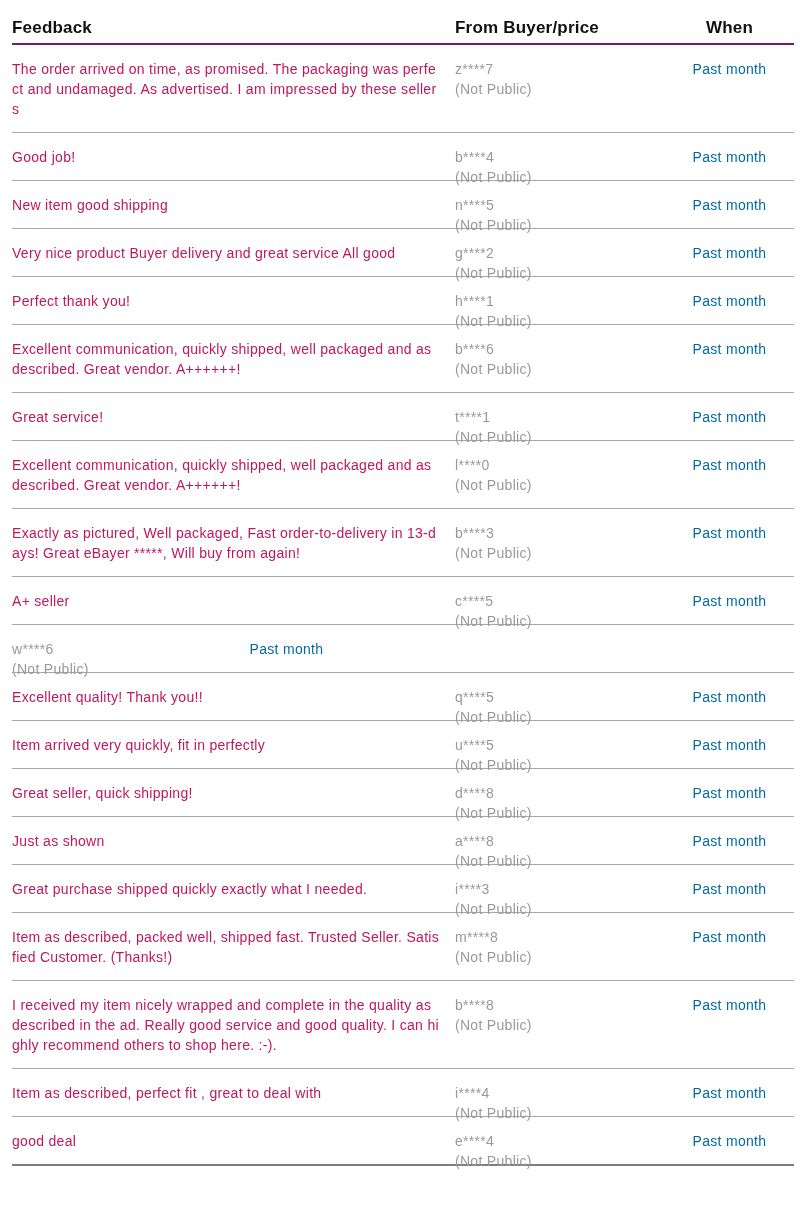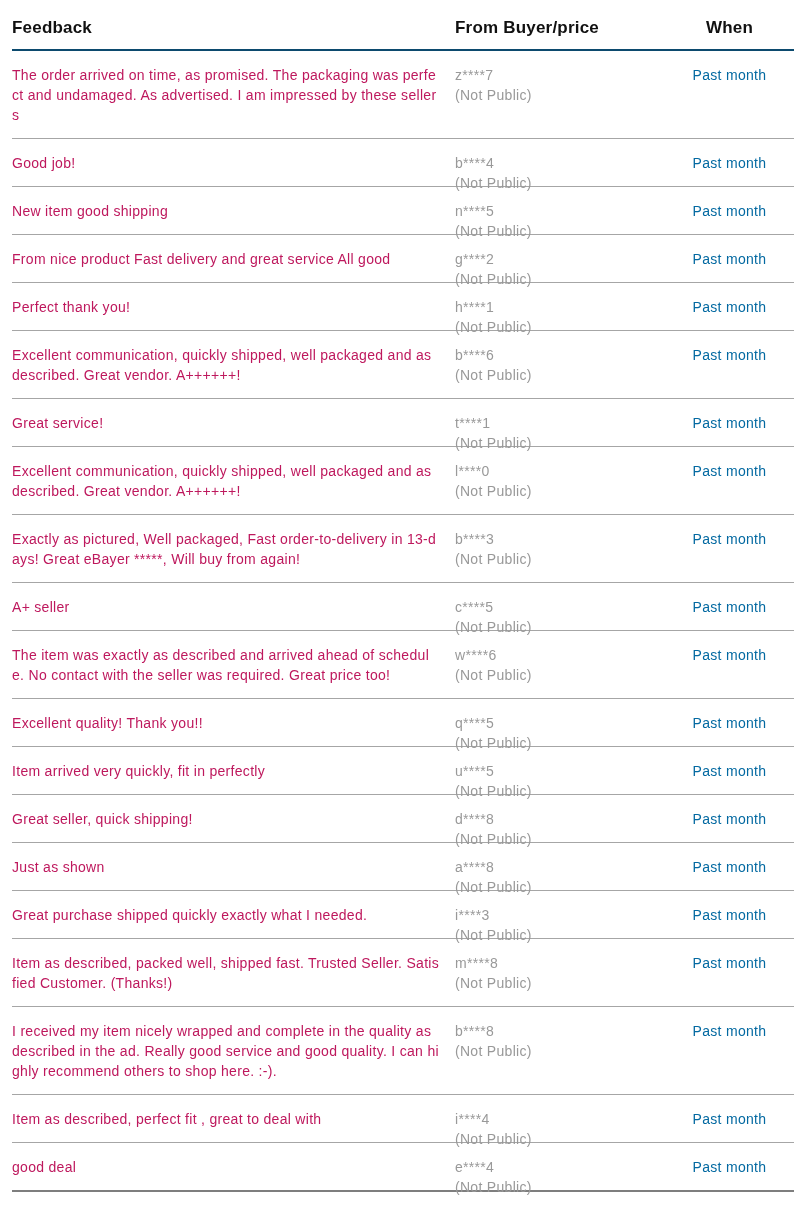--- a/index.html
+++ b/index.html
@@ -11,22 +11,22 @@
     font-family: "Liberation Sans", "DejaVu Sans", sans-serif;
   }
   .page {
     margin: 17px 6px 0 12px;
     width: 782px;
   }
   
   .thead {
     display: flex;
     align-items: center;
-    padding-bottom: 10px;
-    border-bottom: 2px solid #0c4a6e;
+    padding-bottom: 4px;
+    border-bottom: 2px solid #701a75;
   }
   .thead .h {
     font-size: 17px;
     font-weight: 700;
     color: #111111;
     line-height: 22px;
     letter-spacing: 0.2px;
   }
   .h-feedback { flex: 0 0 443px; }
   .h-buyer    { flex: 0 0 210px; }
@@ -101,21 +101,21 @@
   <div class="row">
     <div class="c-feedback">New item good shipping</div>
     <div class="c-buyer">
       <div>n****5</div>
       <div>(Not Public)</div>
     </div>
     <div class="c-when">Past month</div>
   </div>
 
   <div class="row">
-    <div class="c-feedback">From nice product Fast delivery and great service All good</div>
+    <div class="c-feedback">Very nice product Buyer delivery and great service All good</div>
     <div class="c-buyer">
       <div>g****2</div>
       <div>(Not Public)</div>
     </div>
     <div class="c-when">Past month</div>
   </div>
 
   <div class="row">
     <div class="c-feedback">Perfect thank you!</div>
     <div class="c-buyer">
@@ -164,21 +164,20 @@
   <div class="row">
     <div class="c-feedback">A+ seller</div>
     <div class="c-buyer">
       <div>c****5</div>
       <div>(Not Public)</div>
     </div>
     <div class="c-when">Past month</div>
   </div>
 
   <div class="row">
-    <div class="c-feedback">The item was exactly as described and arrived ahead of schedule. No contact with the seller was required. Great price too!</div>
     <div class="c-buyer">
       <div>w****6</div>
       <div>(Not Public)</div>
     </div>
     <div class="c-when">Past month</div>
   </div>
 
   <div class="row">
     <div class="c-feedback">Excellent quality! Thank you!!</div>
     <div class="c-buyer">

